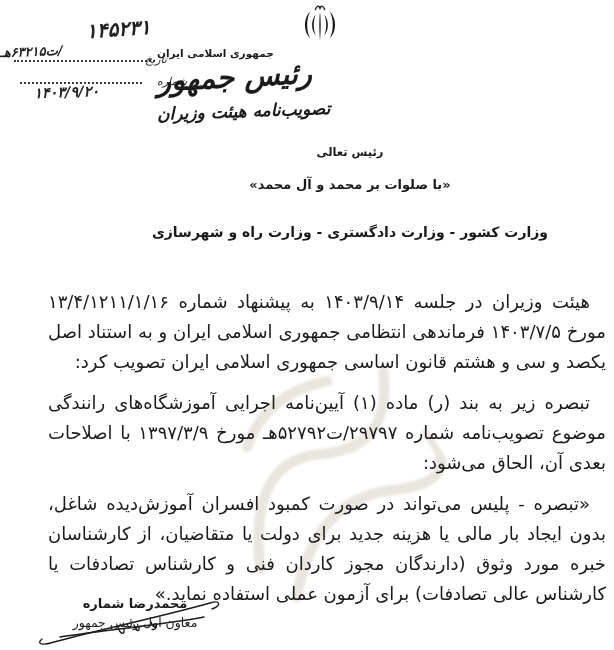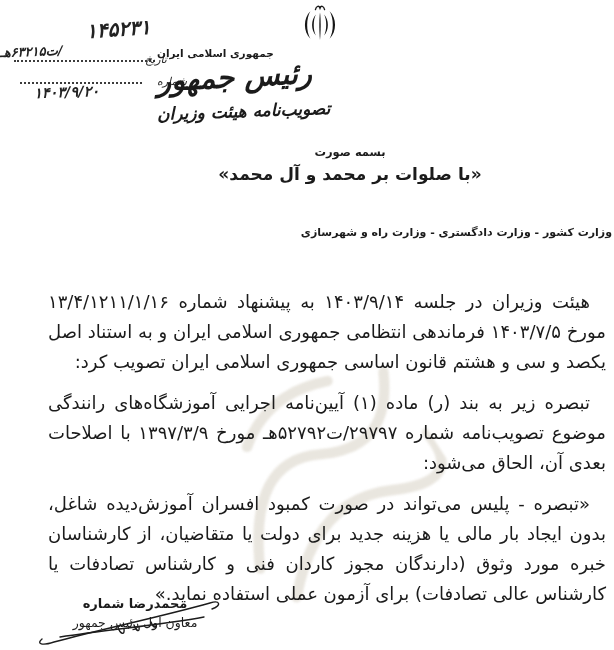--- a/index.html
+++ b/index.html
@@ -42,25 +42,25 @@
     display:inline-block; font-size:29px; font-weight:bold; font-style:italic;
     line-height:1.15; margin-top:2px; transform:rotate(-3deg);
   }
   .doctype {
     display:inline-block; font-size:17px; font-weight:bold; font-style:italic;
     margin-top:7px; transform:rotate(-2deg);
   }
   
   .invocation { position:absolute; left:200px; top:145px; width:300px; text-align:center; font-weight:bold; }
   .besmeh  { font-size:11.5px; }
-  .salawat { font-size:17px; margin-top:5px; }
+  .salawat { font-size:13px; margin-top:18px; }
   
   .addressees {
-    position:absolute; left:88px; top:219px; width:524px; 
-    font-weight:bold; font-size:11px; line-height:27px;
+    position:absolute; left:88px; top:219px; width:524px; text-align:center;
+    font-weight:bold; font-size:14px; line-height:27px;
   }
   
   .body-text {
     position:absolute; left:48px; top:287px; width:558px;
     font-size:18px; line-height:30px; text-align:justify; direction:rtl;
   }
   .body-text p { text-indent:16px; margin:0 0 11px 0; text-align-last:right; }
   
   .signature { position:absolute; left:52px; top:596px; width:166px; text-align:center; }
   .sig-name  { font-size:13px; font-weight:bold; }
@@ -100,21 +100,21 @@
         <path d="M34.5 8 C42.5 15.5 42.5 30.5 34.5 38 C39.2 30.5 39.2 15.5 34.5 8 Z"></path>
       </g>
       <path d="M19 6.2 C20 1.6 23 1.6 24 4.6 C25 1.6 28 1.6 29 6.2" fill="none" stroke="#161616" stroke-width="1.5" stroke-linecap="round"></path>
     </svg>
     <div class="republic">جمهوری اسلامی ایران</div>
     <div><span class="president">رئیس جمهور</span></div>
     <div><span class="doctype">تصویب‌نامه هیئت وزیران</span></div>
   </div>
 
   <div class="invocation">
-    <div class="besmeh">بسمه صورت</div>
+    <div class="besmeh">رئیس تعالی</div>
     <div class="salawat">«با صلوات بر محمد و آل محمد»</div>
   </div>
 
   <div class="addressees">
     <div>وزارت کشور - وزارت دادگستری - وزارت راه و شهرسازی</div>
   </div>
 
   <div class="body-text">
     <p>هیئت وزیران در جلسه ۱۴۰۳/۹/۱۴ به پیشنهاد شماره ۱۳/۴/۱۲۱۱/۱/۱۶ مورخ ۱۴۰۳/۷/۵ فرماندهی انتظامی جمهوری اسلامی ایران و به استناد اصل یکصد و سی و هشتم قانون اساسی جمهوری اسلامی ایران تصویب کرد:</p>
     <p>تبصره زیر به بند (ر) ماده (۱) آیین‌نامه اجرایی آموزشگاه‌های رانندگی موضوع تصویب‌نامه شماره ۲۹۷۹۷/ت۵۲۷۹۲هـ مورخ ۱۳۹۷/۳/۹ با اصلاحات بعدی آن، الحاق می‌شود:</p>

